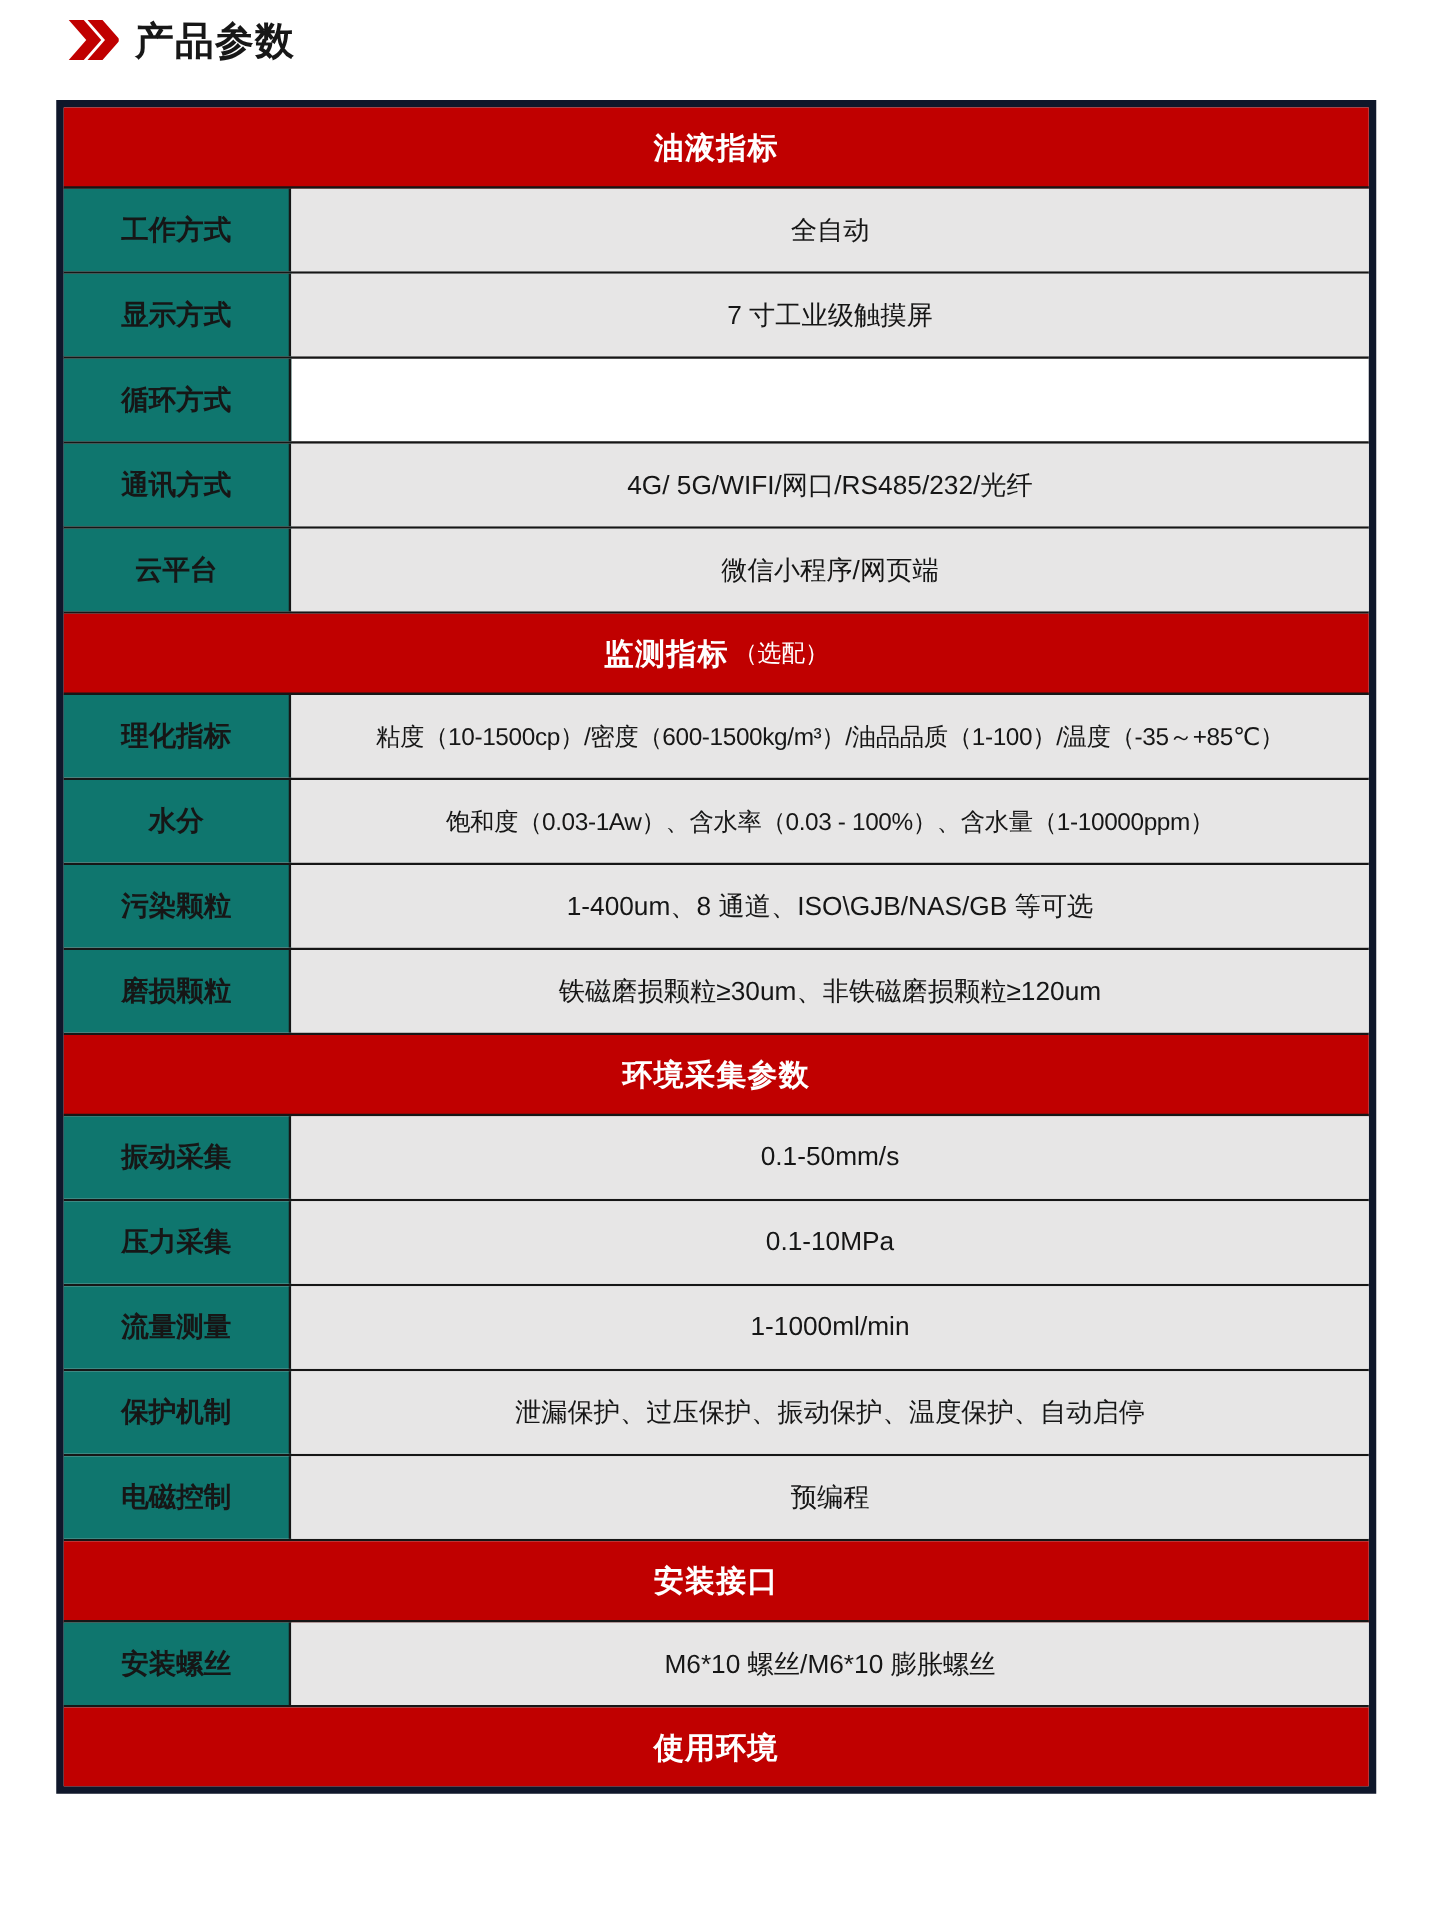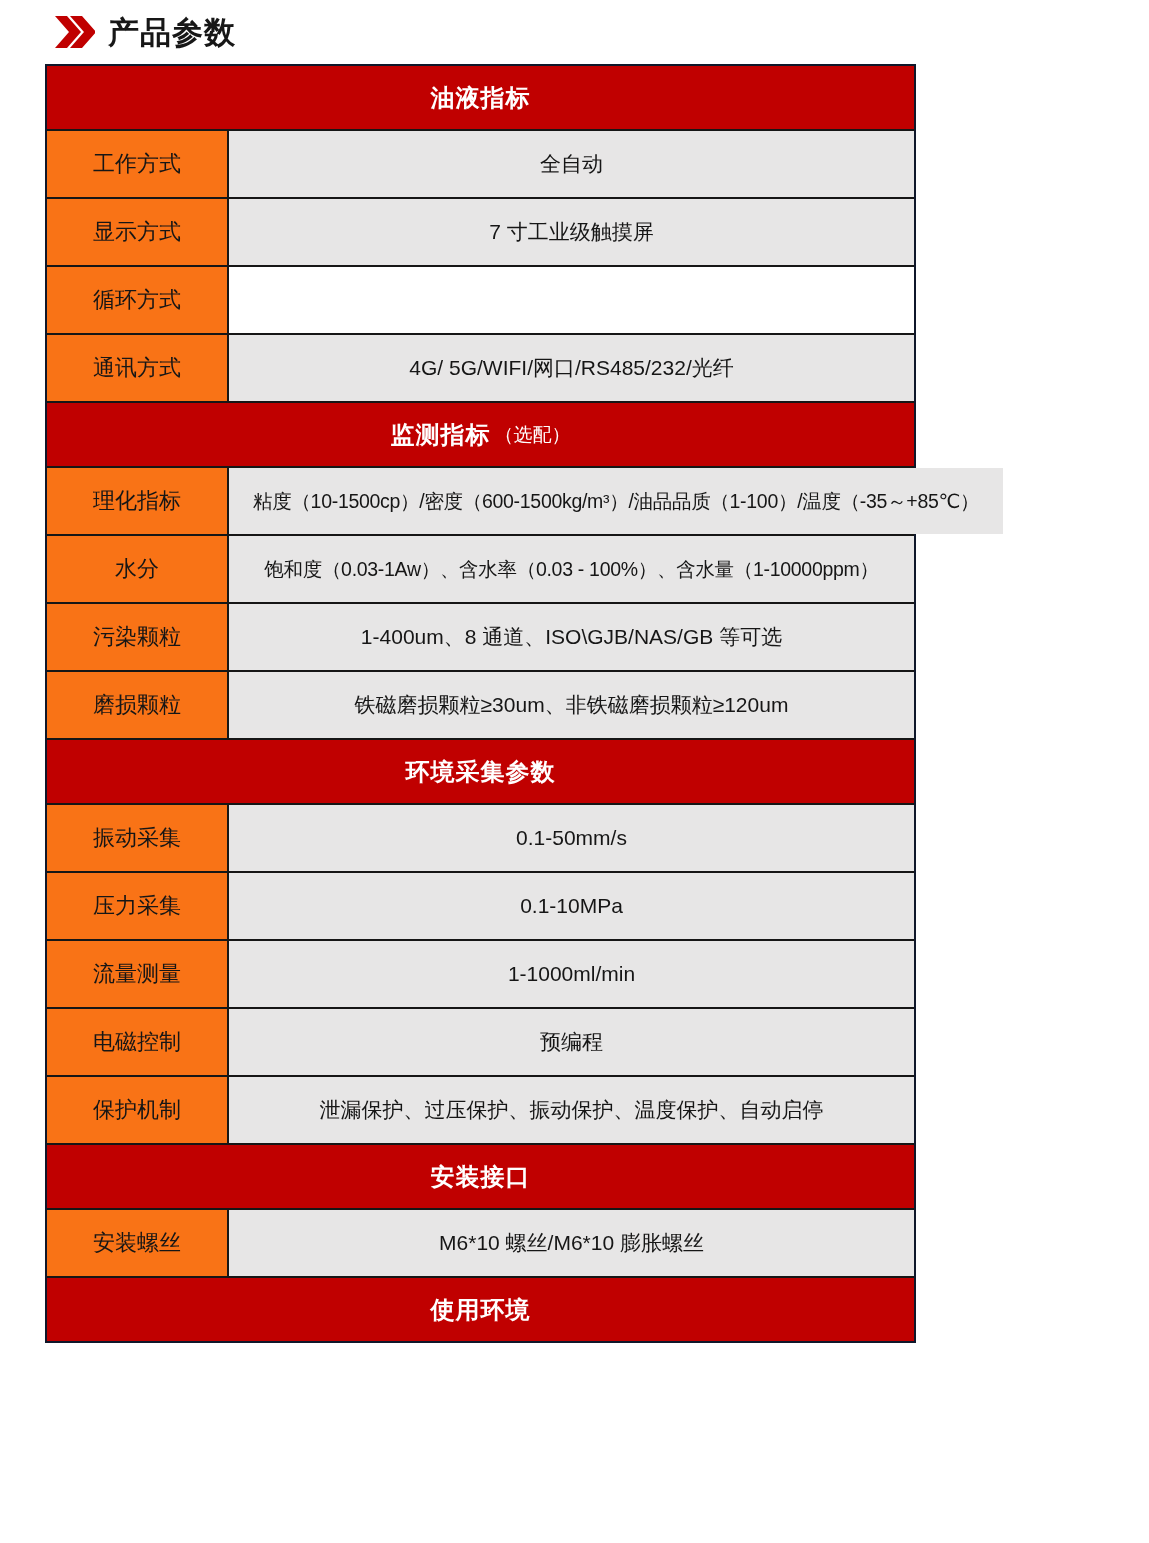--- a/index.html
+++ b/index.html
@@ -30,23 +30,23 @@
     color: #171717;
     letter-spacing: 1px;
     line-height: 1;
   }
   .chevrons { display: flex; align-items: center; }
   .chevrons svg { display: block; }
 
   .spec-table {
     position: absolute;
     left: 45px;
-    top: 64px;
-    width: 871px;
-    border: 2px solid #0f172a;
+    top: 80px;
+    width: 1056px;
+    border: 6px solid #0f172a;
     box-sizing: border-box;
   }
   .sec-header {
     height: 63px;
     background: #c00000;
     color: #ffffff;
     display: flex;
     align-items: center;
     justify-content: center;
     font-size: 24px;
@@ -62,28 +62,29 @@
   }
   .data-row {
     display: flex;
     height: 66px;
     border-bottom: 2px solid #161616;
   }
   .spec-table > div:last-child { border-bottom: none; }
   .label-cell {
     width: 182px;
     min-width: 182px;
-    background: #f97316;
+    background: #0f766e;
     display: flex;
     align-items: center;
     justify-content: center;
     font-size: 22px;
     color: #161616;
     border-right: 2px solid #161616;
     box-sizing: border-box;
+    font-weight: bold;
   }
   .value-cell {
     flex: 1;
     background: #e7e6e6;
     display: flex;
     align-items: center;
     justify-content: center;
     font-size: 21px;
     color: #161616;
     padding: 0 24px;
@@ -120,20 +121,24 @@
         <div class="label-cell">显示方式</div>
         <div class="value-cell">7 寸工业级触摸屏</div>
       </div>
       <div class="data-row">
         <div class="label-cell">循环方式</div>
       </div>
       <div class="data-row">
         <div class="label-cell">通讯方式</div>
         <div class="value-cell">4G/ 5G/WIFI/网口/RS485/232/光纤</div>
       </div>
+      <div class="data-row">
+        <div class="label-cell">云平台</div>
+        <div class="value-cell">微信小程序/网页端</div>
+      </div>
       <div class="sec-header">
         <span>监测指标</span>
         <span class="note">（选配）</span>
       </div>
       <div class="data-row">
         <div class="label-cell">理化指标</div>
         <div class="value-cell long">粘度（10-1500cp）/密度（600-1500kg/m³）/油品品质（1-100）/温度（-35～+85℃）</div>
       </div>
       <div class="data-row">
         <div class="label-cell">水分</div>
@@ -156,26 +161,26 @@
       </div>
       <div class="data-row">
         <div class="label-cell">压力采集</div>
         <div class="value-cell">0.1-10MPa</div>
       </div>
       <div class="data-row">
         <div class="label-cell">流量测量</div>
         <div class="value-cell">1-1000ml/min</div>
       </div>
       <div class="data-row">
+        <div class="label-cell">保护机制</div>
+        <div class="value-cell">泄漏保护、过压保护、振动保护、温度保护、自动启停</div>
+      </div>
+      <div class="data-row">
         <div class="label-cell">电磁控制</div>
         <div class="value-cell">预编程</div>
-      </div>
-      <div class="data-row">
-        <div class="label-cell">保护机制</div>
-        <div class="value-cell">泄漏保护、过压保护、振动保护、温度保护、自动启停</div>
       </div>
       <div class="sec-header">
         <span>安装接口</span>
       </div>
       <div class="data-row">
         <div class="label-cell">安装螺丝</div>
         <div class="value-cell">M6*10 螺丝/M6*10 膨胀螺丝</div>
       </div>
       <div class="sec-header">
         <span>使用环境</span>

